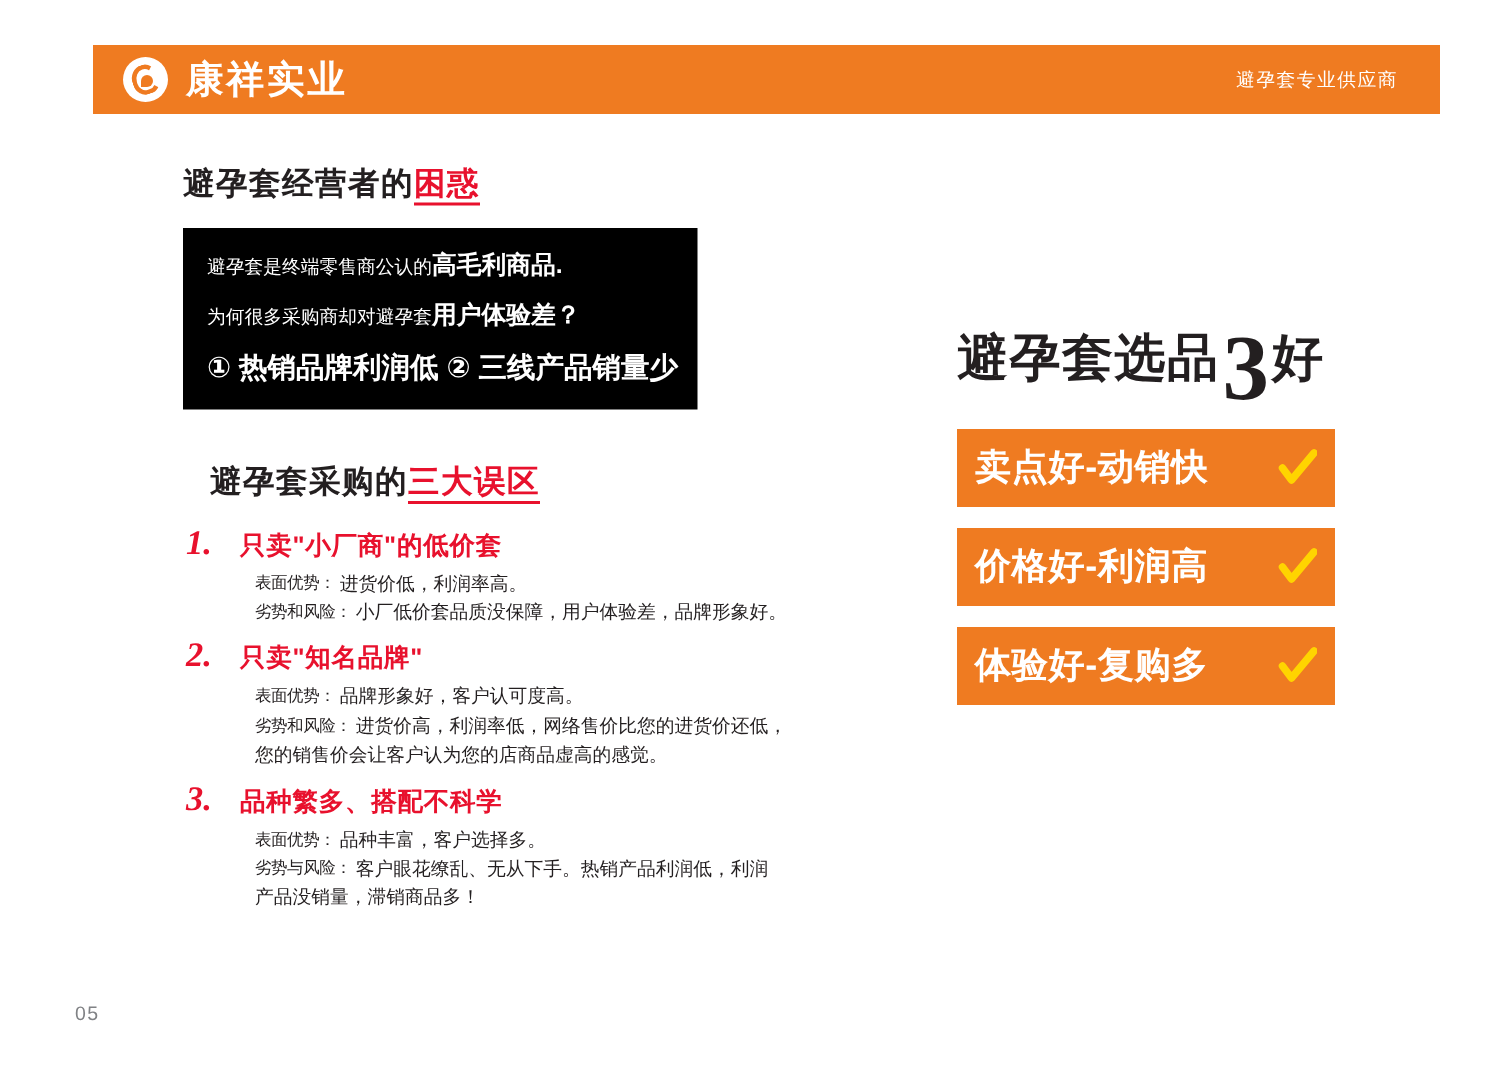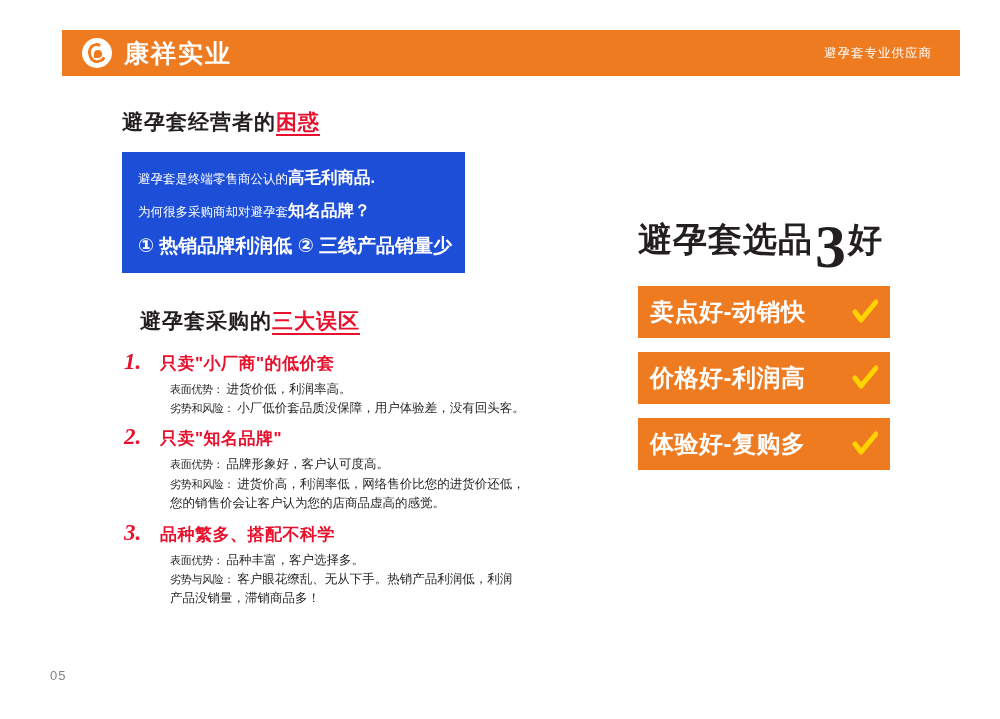--- a/index.html
+++ b/index.html
@@ -93,21 +93,21 @@
   }
   .section-title .hl {
     color: #e8112d;
     border-bottom: 2px solid #e8112d;
     padding-bottom: 1px;
   }
   #title-1 { margin: 0 0 16px 0; }
 
   #orange-box {
     width: 343px;
-    background: #1d4ed8;
+    background: #000000;
     color: #ffffff;
     padding: 16px 14px 16px 16px;
     box-sizing: border-box;
   }
   #orange-box .line {
     line-height: 1.15;
     margin-bottom: 14px;
     white-space: nowrap;
   }
   #orange-box .line:last-child { margin-bottom: 0; }
@@ -237,21 +237,21 @@
 
     <div id="title-1" class="section-title">
       <span>避孕套经营者的</span><span class="hl">困惑</span>
     </div>
 
     <div id="orange-box">
       <div class="line">
         <span class="sm">避孕套是终端零售商公认的</span><span class="bg">高毛利商品.</span>
       </div>
       <div class="line">
-        <span class="sm">为何很多采购商却对避孕套</span><span class="bg">知名品牌？</span>
+        <span class="sm">为何很多采购商却对避孕套</span><span class="bg">用户体验差？</span>
       </div>
       <div class="line">
         <span class="bg2">① 热销品牌利润低 ② 三线产品销量少</span>
       </div>
     </div>
 
     <div id="title-2" class="section-title">
       <span>避孕套采购的</span><span class="hl">三大误区</span>
     </div>
 
@@ -260,21 +260,21 @@
         <span class="item-num">1.</span>
         <span class="item-title">只卖"小厂商"的低价套</span>
       </div>
       <div class="item-body">
         <div class="sub-line">
           <span class="sub-label">表面优势：</span>
           <span class="sub-text">进货价低，利润率高。</span>
         </div>
         <div class="sub-line">
           <span class="sub-label">劣势和风险：</span>
-          <span class="sub-text">小厂低价套品质没保障，用户体验差，没有回头客。</span>
+          <span class="sub-text">小厂低价套品质没保障，用户体验差，品牌形象好。</span>
         </div>
       </div>
     </div>
 
     <div class="item">
       <div class="item-head">
         <span class="item-num">2.</span>
         <span class="item-title">只卖"知名品牌"</span>
       </div>
       <div class="item-body">

